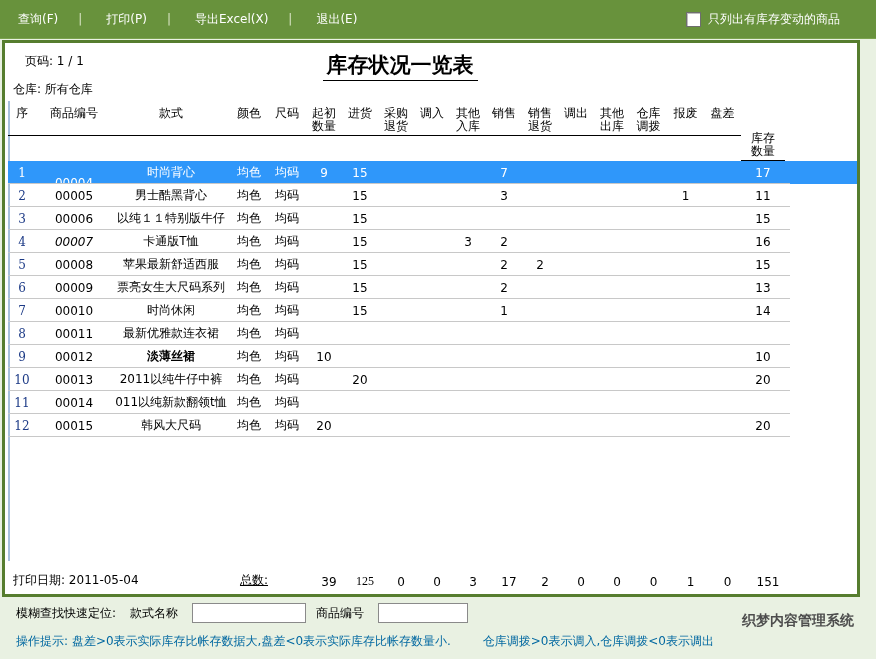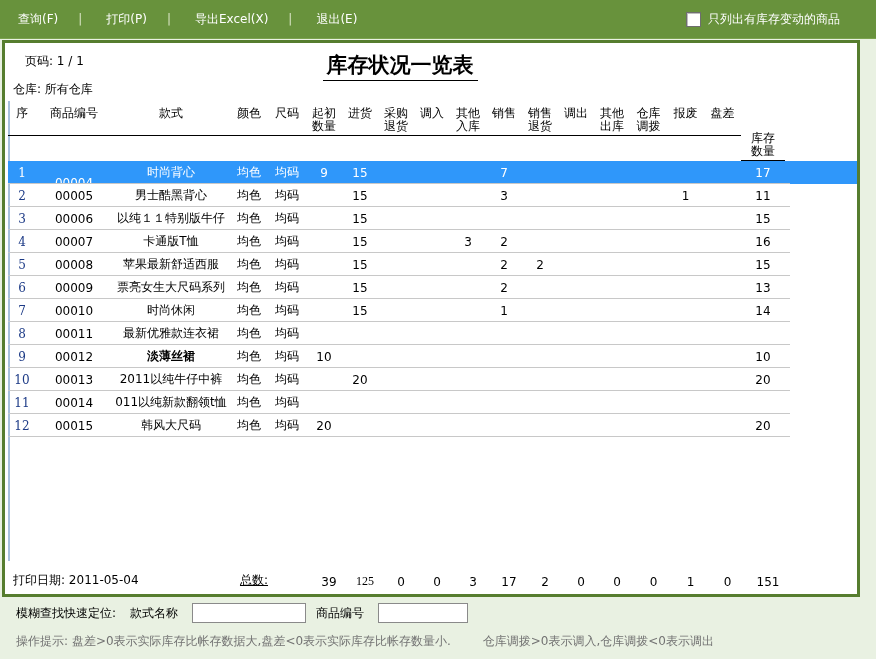--- a/index.html
+++ b/index.html
@@ -54,21 +54,21 @@
   .footer-row .cell.date{text-align:left;padding-left:5px;}
   
   .bottom{position:absolute;left:4px;top:597px;width:856px;height:62px;}
   .search-row{position:absolute;left:12px;top:6px;display:flex;align-items:center;}
   .search-row .lbl{margin-right:14px;}
   .search-row input{
     width:108px;height:18px;border:1px solid #8a8a8a;background:#fff;
     margin-right:10px;font-family:inherit;font-size:12px;padding:0 2px;
   }
   .search-row input.short{width:84px;}
-  .hint-row{position:absolute;left:12px;top:36px;color:#737373;white-space:nowrap;}
+  .hint-row{position:absolute;left:12px;top:36px;color:#0369a1;white-space:nowrap;}
   .hint-row .h2{margin-left:28px;}
   .watermark{
     position:absolute;right:6px;top:14px;text-align:right;
     font-weight:bold;color:#4d4d4d;line-height:18px;font-size:14px;
   }
   .watermark .wm2{letter-spacing:1px;font-size:15px;}
 </style>
 </head>
 <body>
 
@@ -182,21 +182,21 @@
             <div class="cell" style="width: 36px;"></div>
             <div class="cell" style="width: 36px;"></div>
             <div class="cell" style="width: 37px;"></div>
             <div class="cell" style="width: 37px;"></div>
             <div class="cell" style="width: 37px;"></div>
             <div class="cell" style="width: 44px;">15</div>
             <i class="sep"></i>
           </div>
           <div class="g-row">
             <div class="cell cell-seq" style="width: 28px;">4</div>
-            <div class="cell" style="width: 76px;">00007</div>
+            <div class="cell" style="width: 76px; font-style: italic;">00007</div>
             <div class="cell" style="width: 118px;">卡通版T恤</div>
             <div class="cell" style="width: 38px;">均色</div>
             <div class="cell" style="width: 38px;">均码</div>
             <div class="cell" style="width: 36px;"></div>
             <div class="cell" style="width: 36px;">15</div>
             <div class="cell" style="width: 36px;"></div>
             <div class="cell" style="width: 36px;"></div>
             <div class="cell" style="width: 36px;">3</div>
             <div class="cell" style="width: 36px;">2</div>
             <div class="cell" style="width: 36px;"></div>
@@ -406,16 +406,17 @@
       <input value="" style="">
       <span class="lbl">商品编号</span>
       <input class="short" value="" style="">
     </div>
     <div class="hint-row">
       <span>操作提示:</span>
       <span>盘差&gt;0表示实际库存比帐存数据大,盘差&lt;0表示实际库存比帐存数量小.</span>
       <span class="h2">仓库调拨&gt;0表示调入,仓库调拨&lt;0表示调出</span>
     </div>
     <div class="watermark">
+      <div class="wm1">织梦内容管理系统</div>
     </div>
   </div>
 
 </div>
 
 </body></html>

